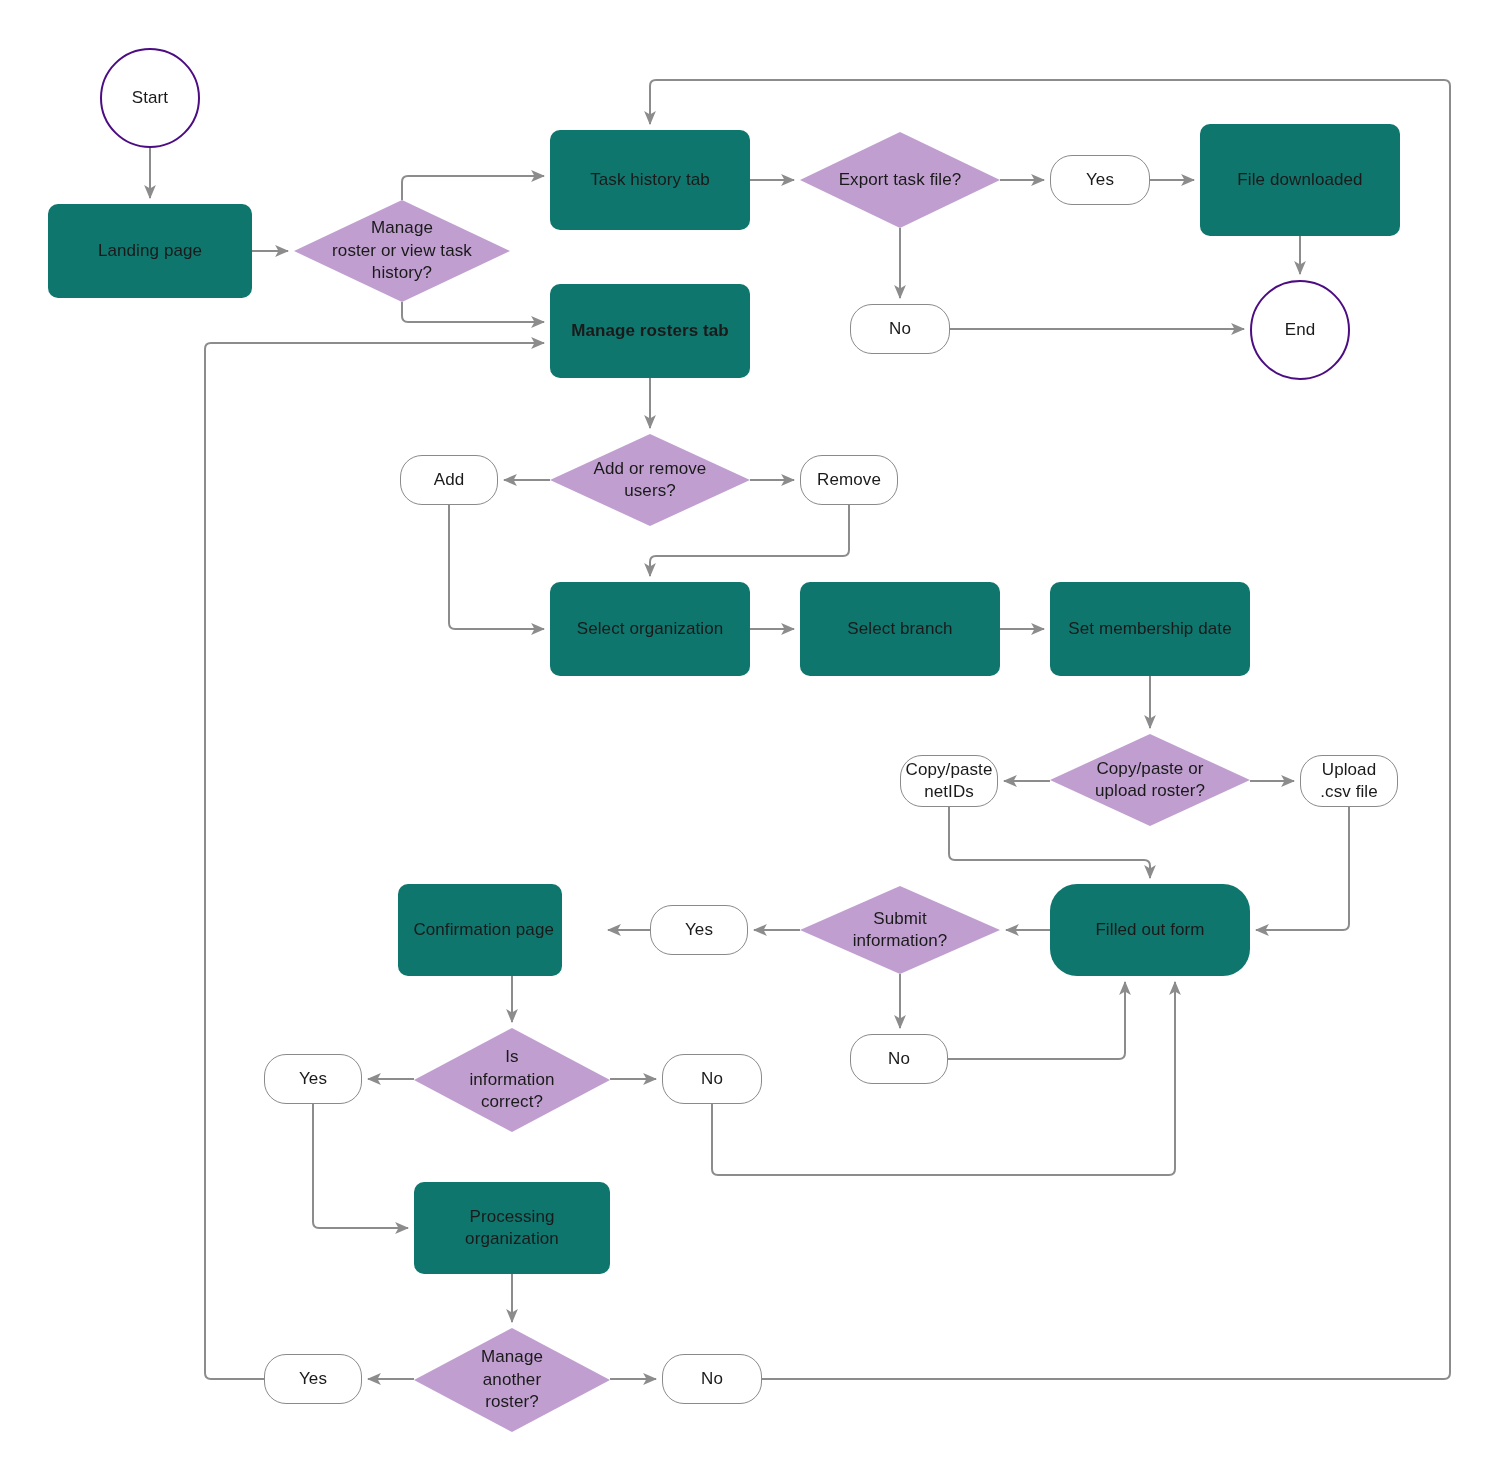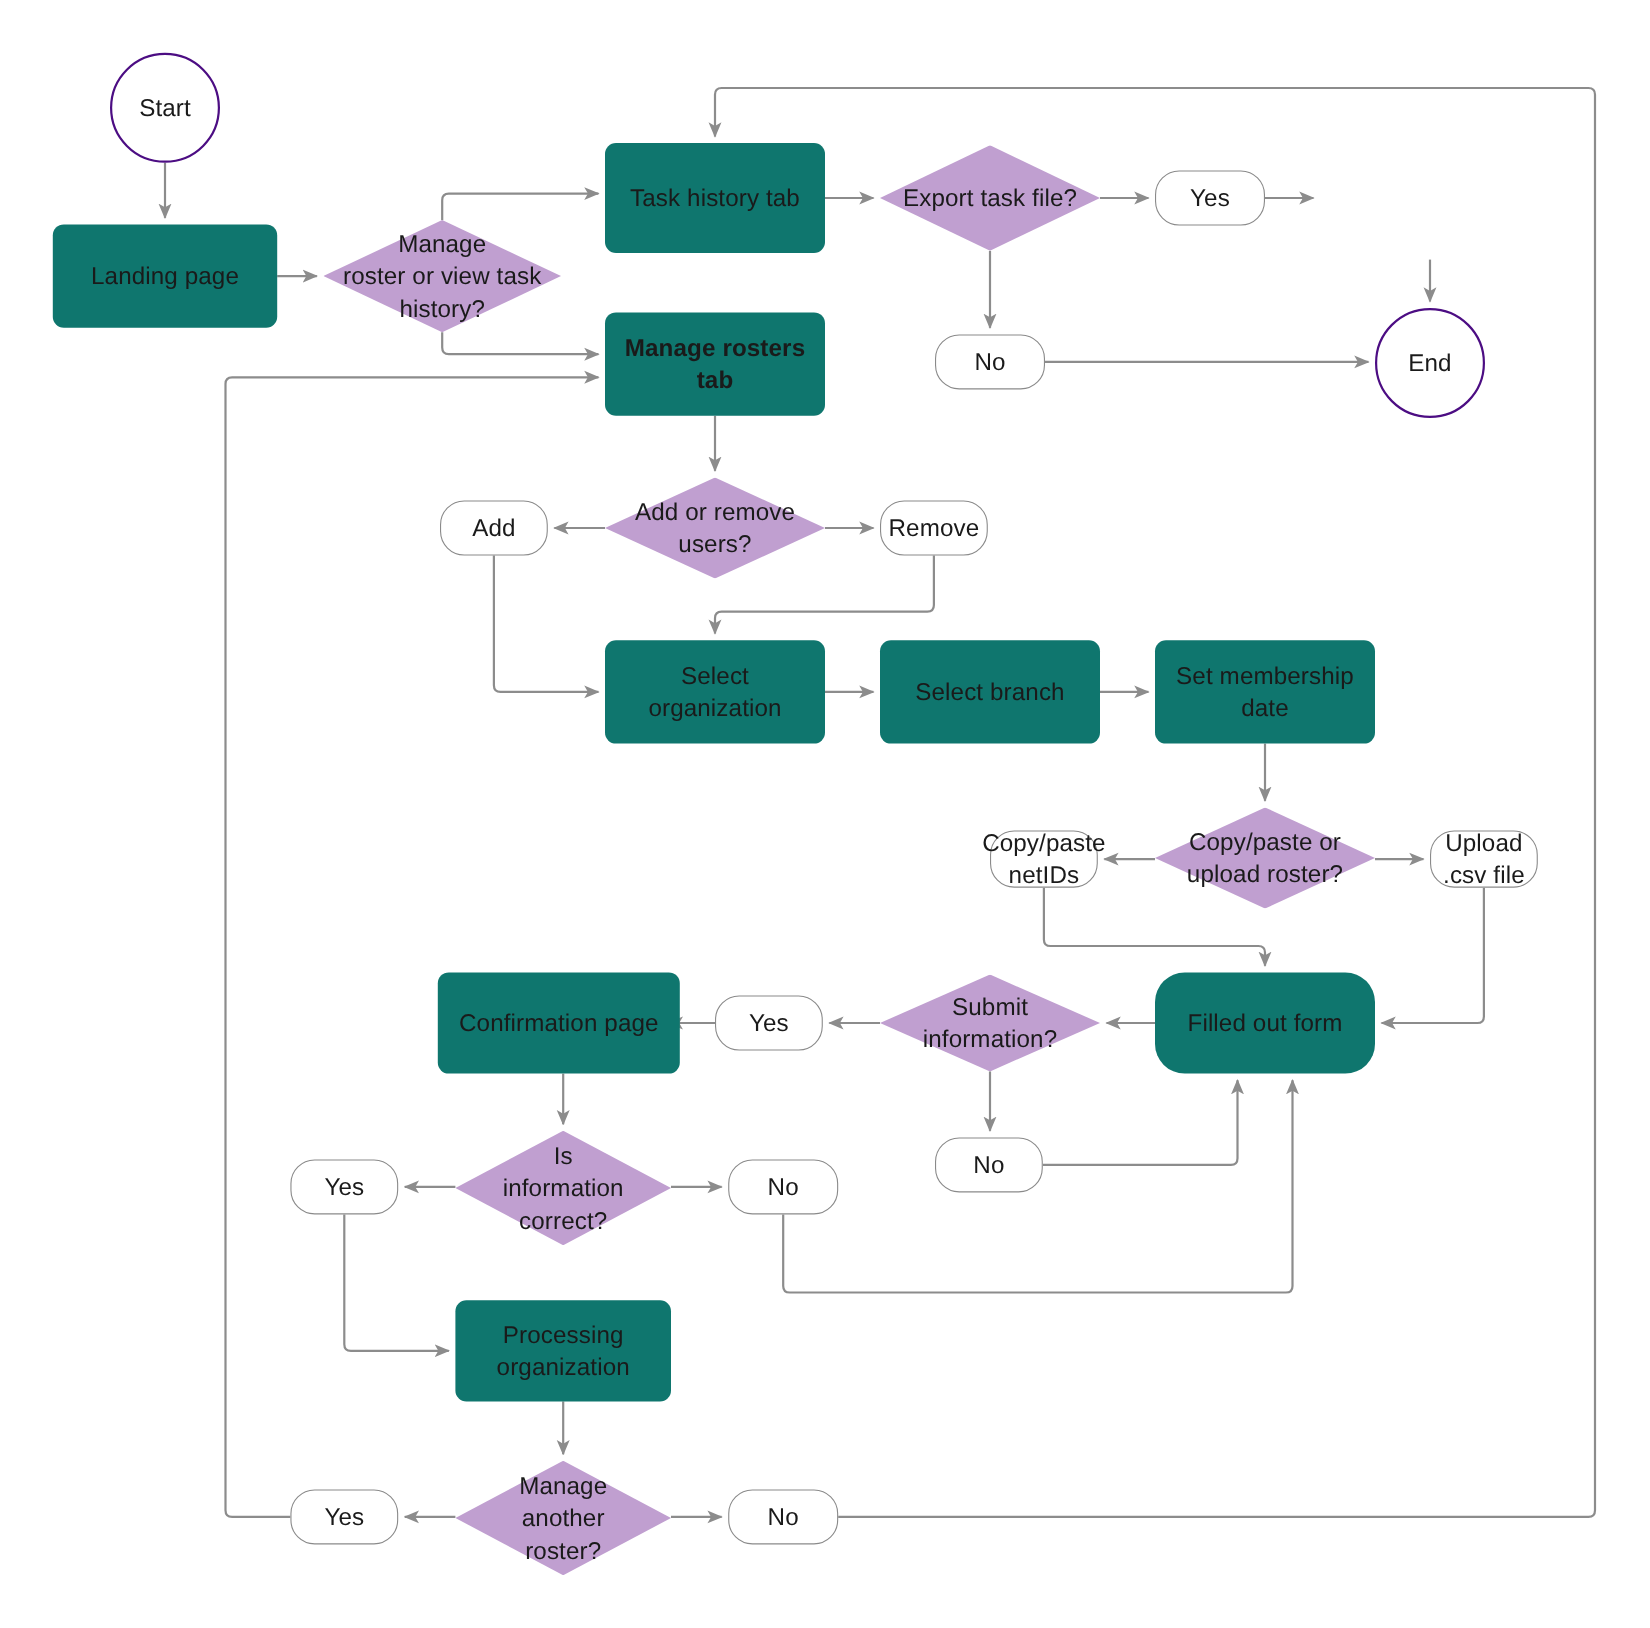--- a/index.html
+++ b/index.html
@@ -26,21 +26,21 @@
     pointer-events: none;
   }
   .node {
     position: absolute;
     box-sizing: border-box;
     display: flex;
     align-items: center;
     justify-content: center;
     text-align: center;
     color: #1a1a1a;
-    font-size: 22px;
+    font-size: 17px;
     line-height: 1.32;
     letter-spacing: 0.1px;
   }
   .node .lbl {
     position: relative;
     z-index: 3;
     padding: 0 8px;
     white-space: pre-line;
   }
   
@@ -186,20 +186,23 @@
 
   <div class="node decision" style="left:800px; top:132px; width:200px; height:96px;text-align:center;">
     <span class="dia"></span>
     <span class="lbl">Export task file?</span>
   </div>
 
   <div class="node pill" style="left:1050px; top:155px; width:100px; height:50px;">
     <span class="lbl">Yes</span>
   </div>
 
+  <div class="node process" style="left:1200px; top:124px; width:200px; height:112px;">
+    <span class="lbl">File downloaded</span>
+  </div>
 
   <div class="node pill" style="left:850px; top:304px; width:100px; height:50px;">
     <span class="lbl">No</span>
   </div>
 
   <div class="node terminator" style="left:1250px; top:280px; width:100px; height:100px;">
     <span class="lbl">End</span>
   </div>
 
   <div class="node process" style="left:550px; top:284px; width:200px; height:94px;font-weight:bold;">
@@ -259,21 +262,21 @@
   </div>
 
   <div class="node pill" style="left:650px; top:905px; width:98px; height:50px;">
     <span class="lbl">Yes</span>
   </div>
 
   <div class="node pill" style="left:850px; top:1034px; width:98px; height:50px;">
     <span class="lbl">No</span>
   </div>
 
-  <div class="node process" style="left:398px; top:884px; width:220px; height:92px;">
+  <div class="node process" style="left:398px; top:884px; width:164px; height:92px;justify-content:flex-end;">
     <span class="lbl">Confirmation page</span>
   </div>
 
   <div class="node decision" style="left:414px; top:1028px; width:196px; height:104px;">
     <span class="dia"></span>
     <span class="lbl">Is
 information
 correct?</span>
   </div>
 

